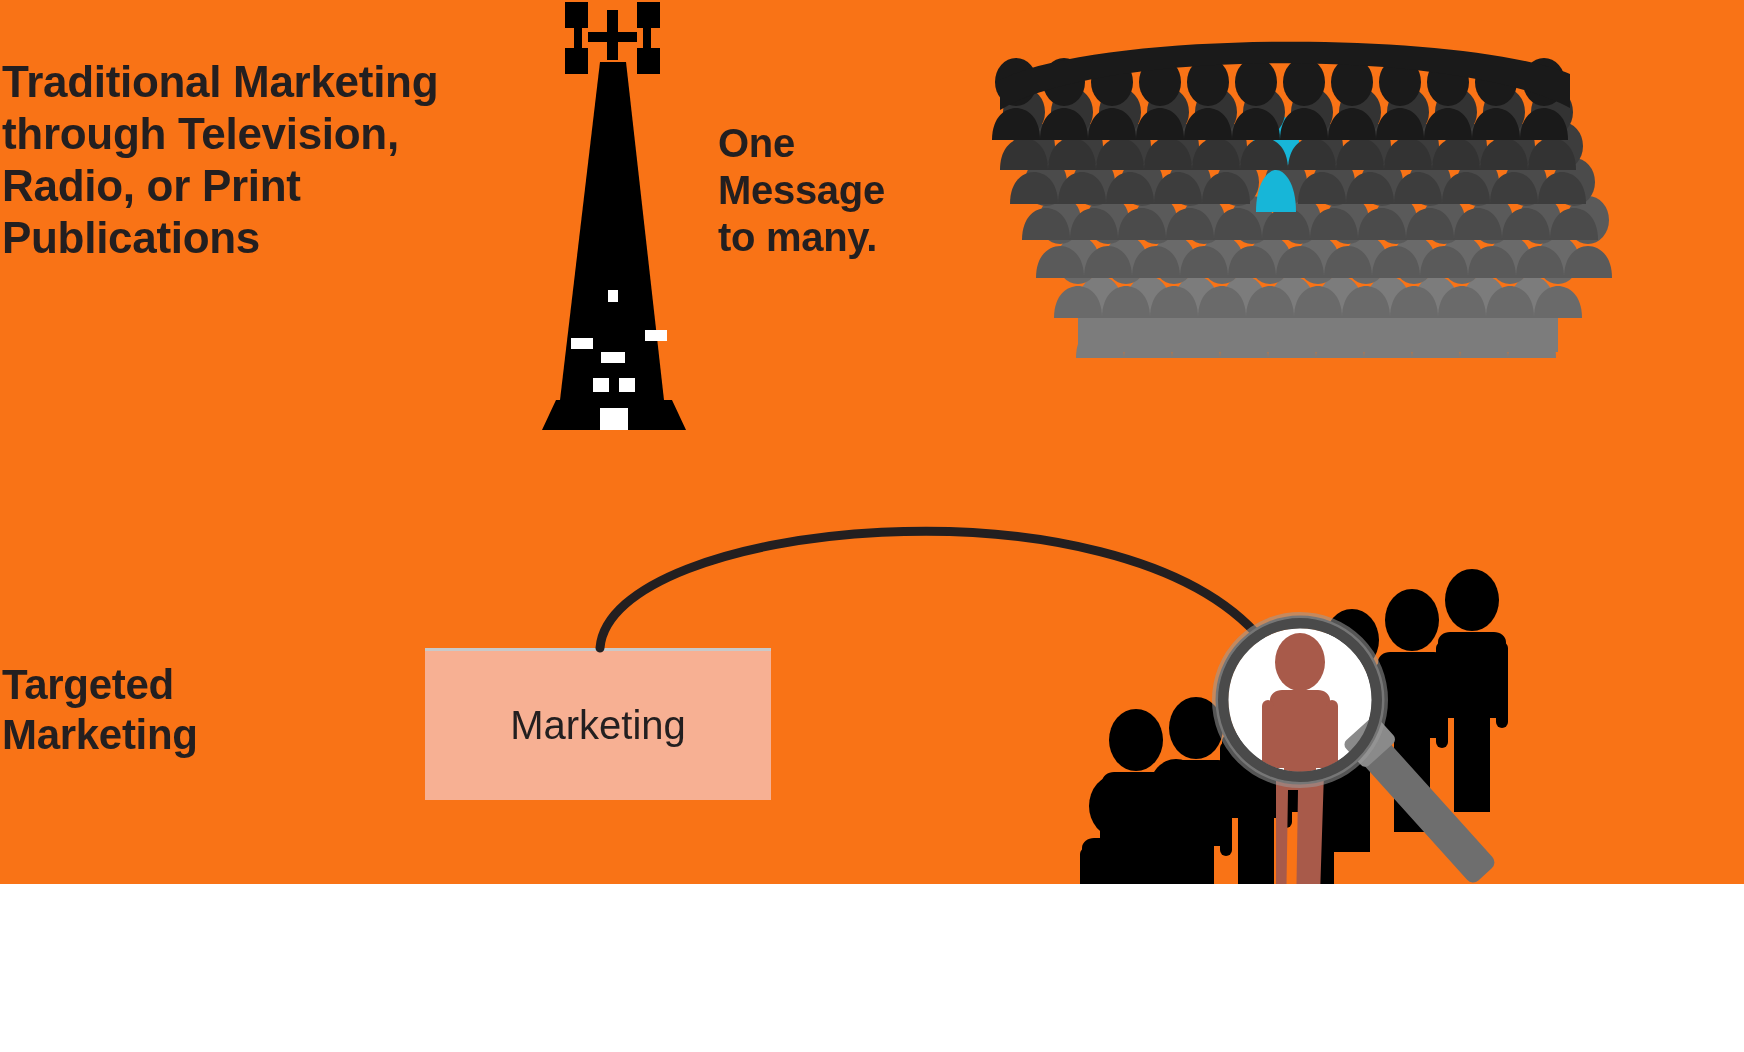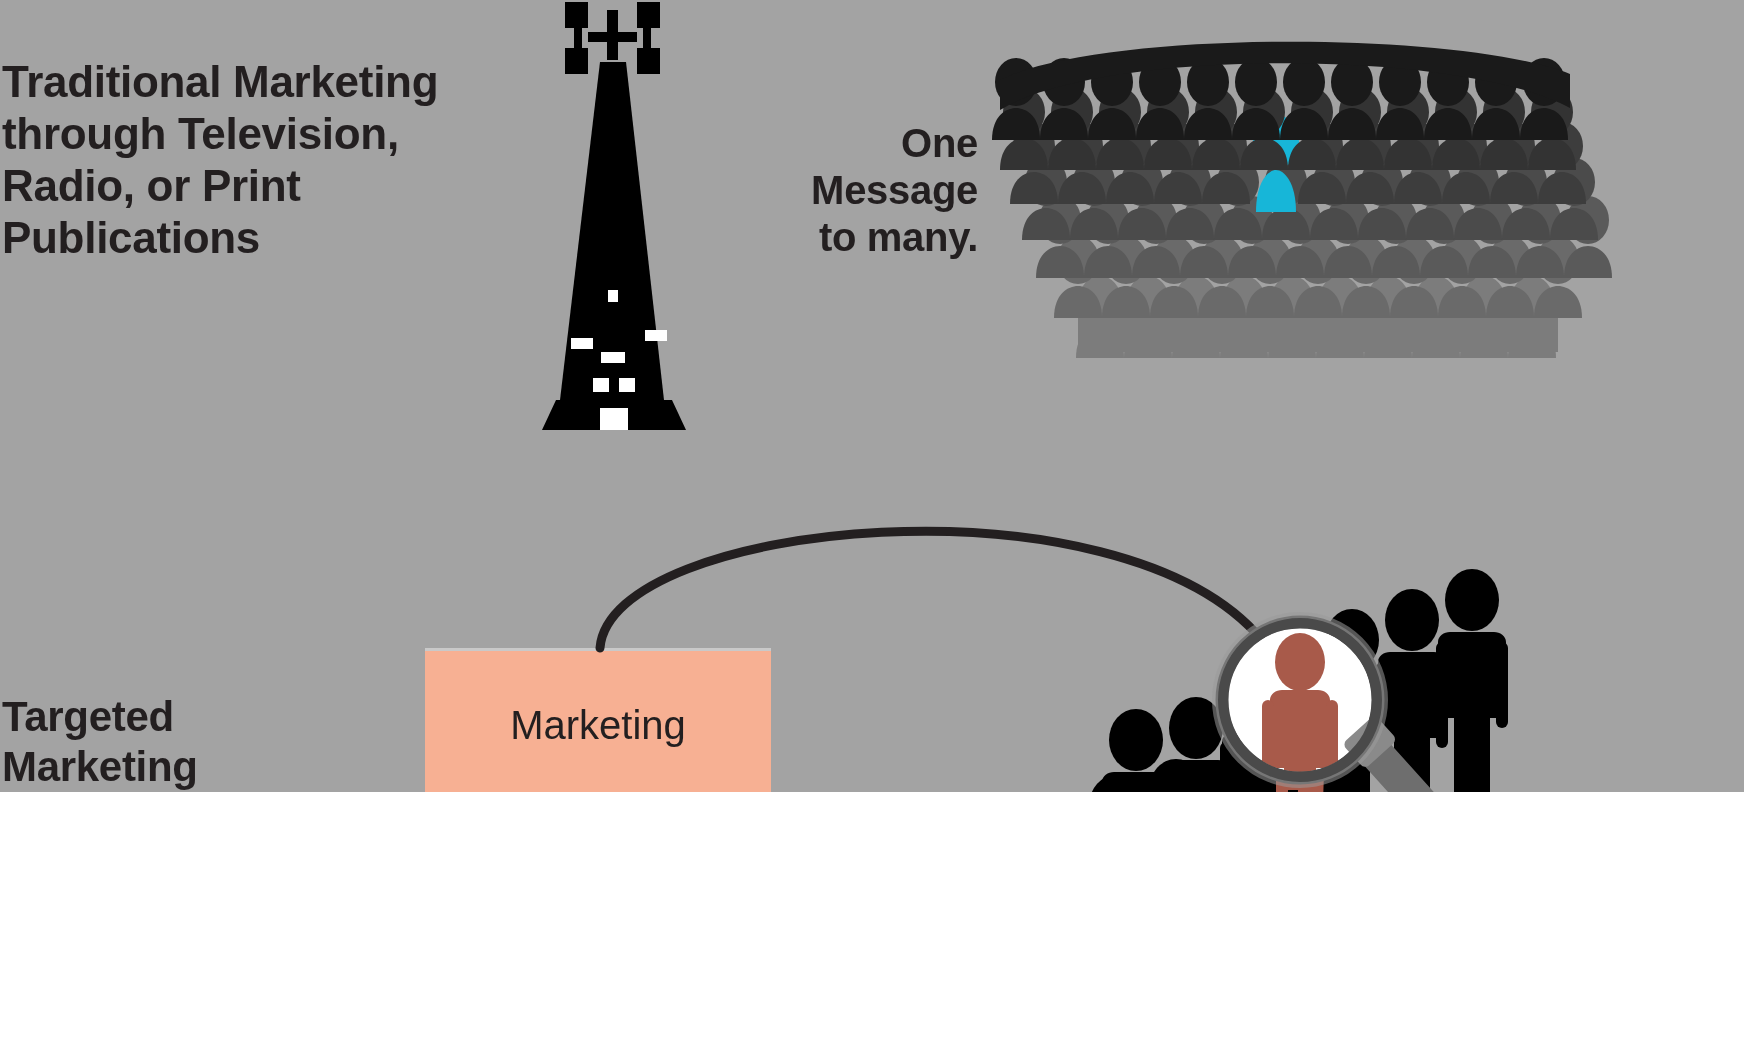--- a/index.html
+++ b/index.html
@@ -6,22 +6,22 @@
     margin: 0;
     padding: 0;
     background: #ffffff;
   }
   body {
     font-family: "Liberation Sans", sans-serif;
   }
   #canvas {
     position: relative;
     width: 1744px;
-    height: 792px;
-    background: #a3a3a3;
+    height: 884px;
+    background: #f97316;
     overflow: hidden;
   }
 
   
   .heading-block {
     position: absolute;
     color: #231f20;
     font-weight: bold;
     font-family: "Liberation Sans", sans-serif;
     line-height: 1.18;
@@ -32,28 +32,27 @@
     left: 2px;
     top: 56px;
     width: 520px;
     font-size: 44px;
   }
   #one-message-label {
     left: 718px;
     top: 120px;
     width: 260px;
     font-size: 40px;
-    text-align: right;
+    text-align: left;
   }
   #targeted-label {
     left: 2px;
     top: 660px;
     width: 330px;
     font-size: 42px;
-    margin-top: 32px;
   }
 
   
   #marketing-org-box {
     position: absolute;
     left: 425px;
     top: 648px;
     width: 346px;
     height: 152px;
     background: #f7b093;

